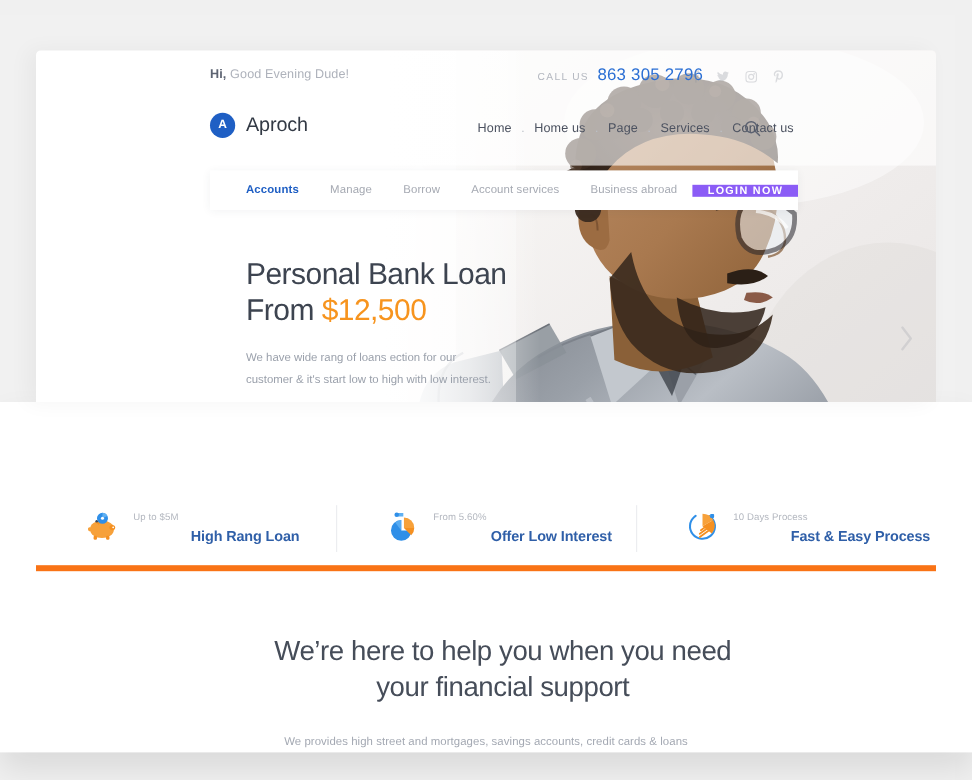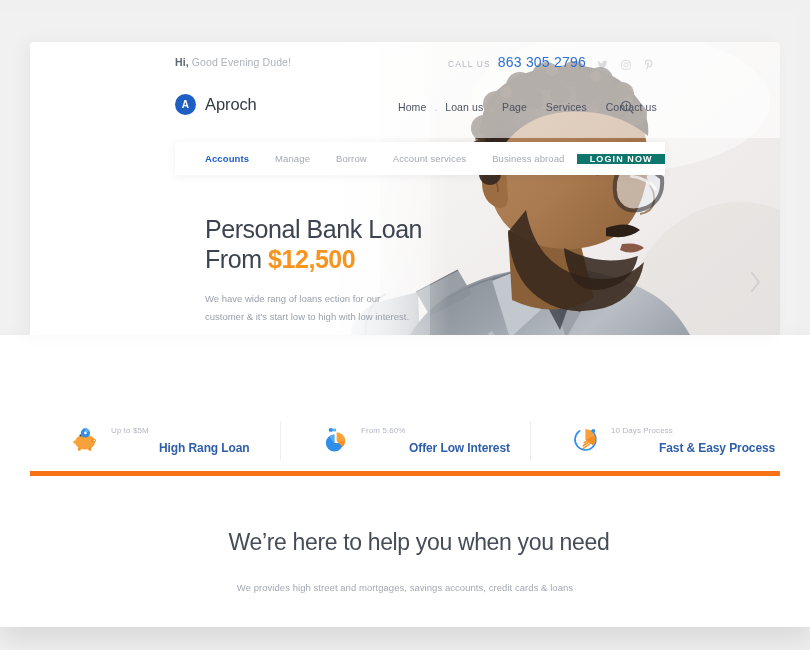--- a/index.html
+++ b/index.html
@@ -133,42 +133,42 @@
   .subnav-items {
     display: flex; align-items: center; flex: 1; padding-left: 17px; gap: 0;
   }
   .subnav-items .sni {
     font-size: 9.5px; color: #a5a9b2; padding: 0 13px; white-space: nowrap;
     letter-spacing: .1px; cursor: pointer;
   }
   .subnav-items .sni.active { color: #1f5fc4; font-weight: 700; }
   .login-now {
     width: 94px;
-    background: #0f766e;
+    background: #8b5cf6;
     color: #ffffff;
     font-size: 9px; font-weight: 700; letter-spacing: 1.1px;
     display: flex; align-items: center; justify-content: center;
     cursor: pointer; border: 0;
     font-family: "Liberation Sans", sans-serif;
   }
   .subnav-notch {
     position: absolute; left: 312px; top: 94px;
     width: 0; height: 0;
     border-left: 7px solid transparent;
     border-right: 7px solid transparent;
     border-bottom: 7px solid #ffffff;
   }
 
   
   .hero-copy { position: absolute; left: 175px; top: 172px; width: 230px; }
   .hero-h1 {
     font-size: 25px; line-height: 1.20; color: #3d4450;
     font-weight: 400; letter-spacing: -0.45px; white-space: nowrap;
   }
-  .hero-amount { color: #f7941e; font-weight: 700; text-align: center; }
+  .hero-amount { color: #f7941e; font-weight: 400; text-align: center; }
   .hero-sub {
     margin-top: 16px;
     font-size: 9.5px; line-height: 1.85; color: #9aa0ab; max-width: 205px;
   }
 
   
   .feature-strip {
     position: absolute;
     left: 30px; top: 398px;
     width: 750px; height: 66px;
@@ -374,21 +374,21 @@
 
     <div class="navrow">
       <div class="brand">
         <span class="brand-mark">A</span>
         <span class="brand-name">Aproch</span>
       </div>
 
       <nav class="mainnav">
         <a href="#">Home</a>
         <span class="nav-dot">.</span>
-        <a href="#">Loan us</a>
+        <a href="#">Home us</a>
         <span class="nav-dot">.</span>
         <a href="#">Page</a>
         <span class="nav-dot">.</span>
         <a href="#">Services</a>
         <span class="nav-dot">.</span>
         <a href="#">Contact us</a>
       </nav>
 
       <button class="search-btn">
         <svg width="14" height="14" viewBox="0 0 14 14">
@@ -478,20 +478,21 @@
       <span class="f-text">
         <span class="f-top" style="display:block">10 Days Process</span>
         <span class="f-title">Fast &amp; Easy Process</span>
       </span>
     </div>
   </div>
 
   <div class="closing">
     <h2>
       <span>We’re here to help you when you need</span><br>
+      <span>your financial support</span>
     </h2>
     <p>We provides high street and mortgages, savings accounts, credit cards &amp; loans</p>
   </div>
 
   <div class="slider-hint">
     <svg width="14" height="24" viewBox="0 0 14 24">
         <polyline points="4,3 11,12 4,21" fill="none" stroke="#6a7080" stroke-width="2" stroke-linecap="round" stroke-linejoin="round"></polyline>
       </svg>
   </div>
 

